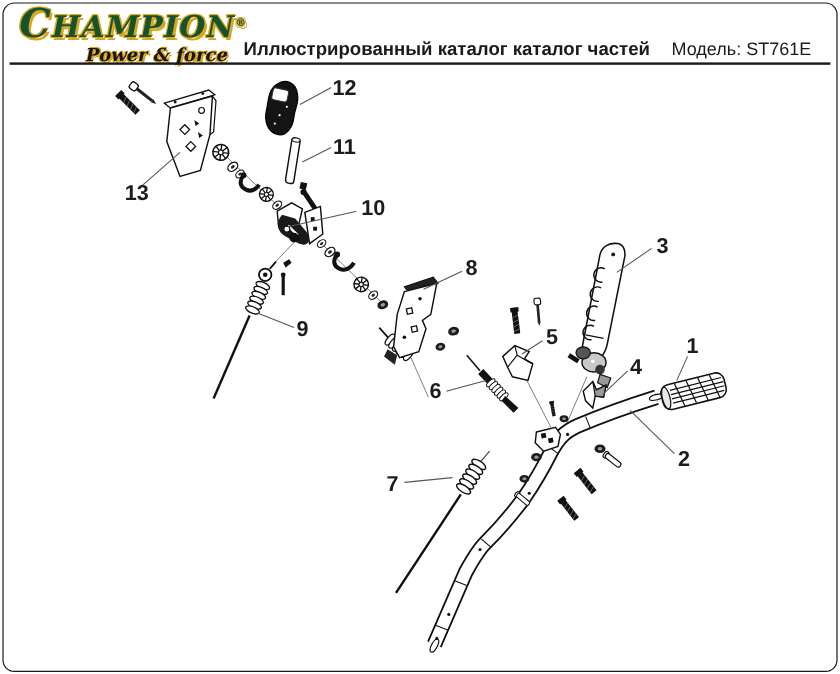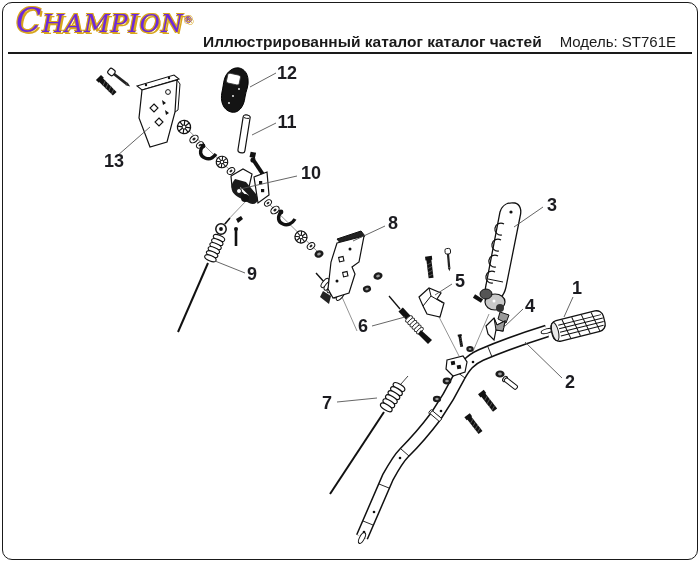--- a/index.html
+++ b/index.html
@@ -2,22 +2,22 @@
 <html><head>
 <meta charset="utf-8">
 <style>
   html,body{margin:0;padding:0;background:#ffffff;}
   .stage{position:relative;width:700px;height:562px;background:#ffffff;overflow:hidden;
          font-family:"Liberation Sans",sans-serif;}
   .page{position:absolute;left:2px;top:2px;right:2px;bottom:2px;border:1.6px solid #1a1a1a;
         border-radius:10px;background:#ffffff;}
   
   .logo{position:absolute;left:16px;top:5px;width:176px;}
-  .logo-name{display:block;font-family:"DejaVu Serif",serif;font-style:italic;font-weight:normal;
-             font-size:25px;line-height:30px;letter-spacing:1px;color:#6d28d9;
+  .logo-name{display:block;font-family:"DejaVu Serif",serif;font-style:italic;font-weight:bold;
+             font-size:25px;line-height:30px;letter-spacing:1px;color:#14532d;
              text-shadow:2px 2px 0 #d8a51c,-1px 1px 0 #d8a51c,1px -1px 0 #d8a51c,-1px -1px 0 #d8a51c;}
   .logo-name::first-letter{font-size:33px;}
   .logo-reg{font-size:9px;vertical-align:super;}
   .logo-tagline{display:block;font-family:"DejaVu Serif",serif;font-style:italic;font-weight:bold;
                 font-size:15px;line-height:16px;text-align:right;padding-right:2px;color:#151515;
                 text-shadow:1.5px 1.5px 0 #d8a51c,-1px 1px 0 #d8a51c,1px -1px 0 #d8a51c;}
   .doc-title{position:absolute;left:203px;top:33px;font-size:15.5px;font-weight:bold;color:#1a1a1a;}
   .model{position:absolute;right:24px;top:33px;font-size:15px;font-weight:normal;color:#1a1a1a;}
   .header-rule{position:absolute;left:8px;right:8px;top:52px;height:2px;background:#1a1a1a;}
   svg{position:absolute;left:0;top:0;}
@@ -27,20 +27,21 @@
   .ln{stroke:#111;fill:none;}
 </style>
 </head>
 <body>
 
 <div class="stage">
   <div class="page"></div>
 
   <div class="logo">
     <span class="logo-name"><span>CHAMPION</span><span class="logo-reg">®</span></span>
+    <span class="logo-tagline">Power &amp; force</span>
   </div>
   <div class="doc-title">Иллюстрированный каталог каталог частей</div>
   <div class="model">Модель: ST761E</div>
   <div class="header-rule"></div>
 
   <svg width="700" height="562" viewBox="0 0 700 562">
     <defs>
       <g id="washer">
           <ellipse rx="4.6" ry="3.2" fill="#fff" stroke="#111" stroke-width="1.1"></ellipse>
           <ellipse rx="1.8" ry="1.2" fill="#222"></ellipse>

